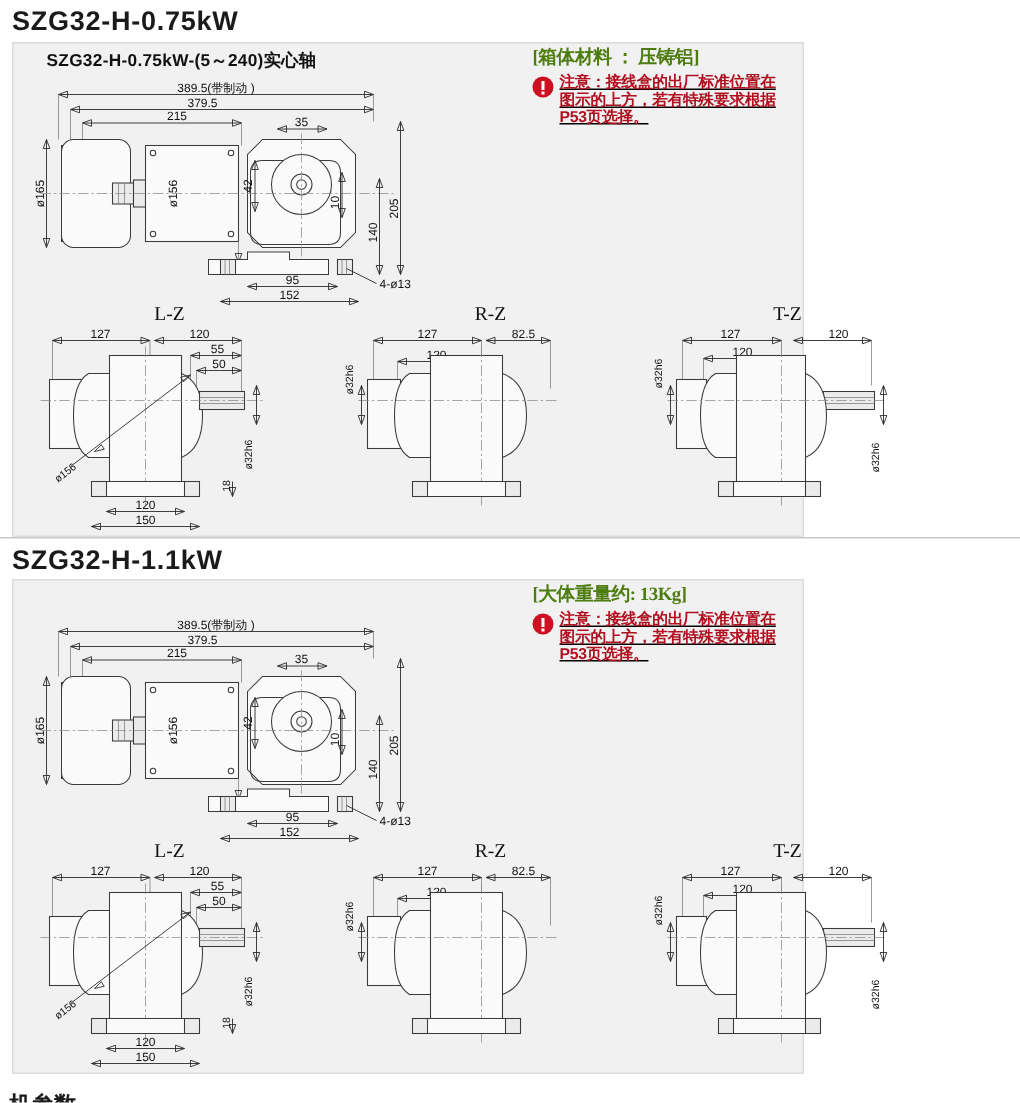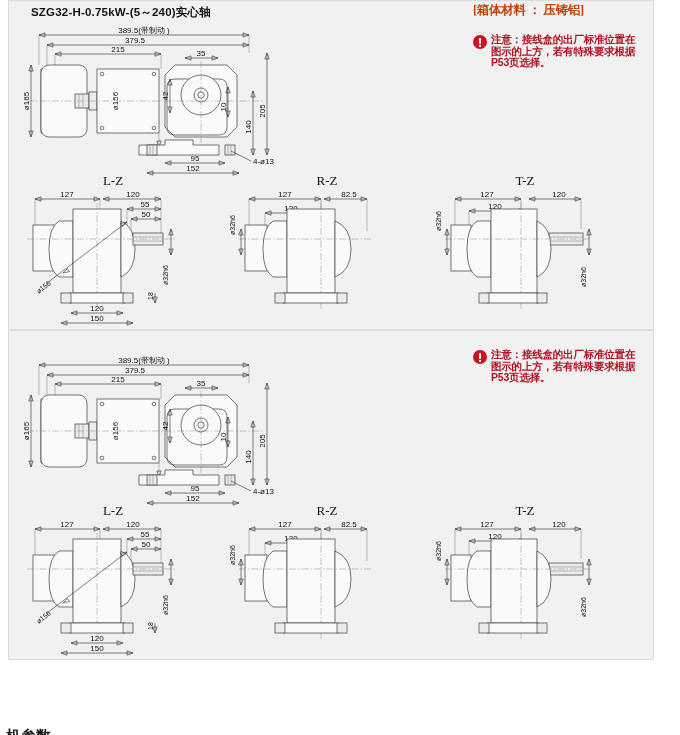--- a/index.html
+++ b/index.html
@@ -12,37 +12,37 @@
     position:relative;
   }
   .section { position:relative; width:680px; }
   .sec-title {
     font-size:18px; font-weight:700; color:#1a1a1a;
     letter-spacing:0.5px; padding:3px 0 3px 8px;
     background:#ffffff; height:28px; line-height:22px;
   }
   .sec-title.topline { border-top:1px solid #c8c8c8; }
   .panel {
-    position:relative; margin-left:8px; width:646px;
+    position:relative; margin-left:8px; width:528px;
     background:#f1f1f1; border:1px solid #dcdcdc;
   }
   .panel-title {
     position:absolute; left:22px; top:4px;
     font-size:11.5px; font-weight:700; color:#111;
     letter-spacing:0.2px; white-space:nowrap;
   }
   .notes {
     position:absolute; right:12px; top:2px; width:168px;
   }
   .notes-line {
-    font-size:12.5px; color:#c2410c; font-weight:700;
+    font-size:12.5px; color:#4d7c0f; font-weight:700;
     letter-spacing:-0.3px; white-space:nowrap; line-height:15px;
     font-family:"Liberation Serif", serif;
   }
-  .note-body { display:flex; margin-top:16px; gap:4px; }
+  .note-body { display:flex; margin-top:4px; gap:4px;text-decoration:underline; }
   .warn-icon {
     flex:0 0 auto; width:14px; height:14px; border-radius:50%;
     background:#cc1122; position:relative; margin-top:1px;
   }
   .warn-icon::before {
     content:""; position:absolute; left:6px; top:2.5px;
     width:2px; height:6px; background:#fff;
   }
   .warn-icon::after {
     content:""; position:absolute; left:6px; top:10px;
@@ -66,20 +66,21 @@
   .bottom-cut {
     position:absolute; left:6px; bottom:-4px;
     font-size:15px; font-weight:700; color:#1a1a1a;
     overflow:hidden; height:12px;
   }
 </style>
 </head>
 <body>
 
 <div class="section">
+  <div class="sec-title">SZG32-H-0.75kW</div>
 
   <div class="panel" style="height:330px;">
     <div class="panel-title">SZG32-H-0.75kW-(5～240)实心轴</div>
 
     <div class="notes">
       <div class="notes-line">[箱体材料 ：  压铸铝]</div>
       <div class="note-body">
         <span class="warn-icon"></span>
         <span class="note-text">注意：接线盒的出厂标准位置在图示的上方，若有特殊要求根据P53页选择。</span>
       </div>
@@ -346,24 +347,26 @@
       <text class="dimsm" x="157" y="108" text-anchor="middle" transform="rotate(-90 157 108)">ø32h6</text>
 
       <path class="ln fillw" d="M58,124 h52 v10 h-52 z"></path>
       <rect class="ln fillg" x="50" y="124" width="10" height="10"></rect>
       <rect class="ln fillg" x="108" y="124" width="10" height="10"></rect>
     </svg>
   </div>
 </div>
 
 <div class="section">
+  <div class="sec-title topline">SZG32-H-1.1kW</div>
 
   <div class="panel" style="height:330px;">
 
     <div class="notes">
+      <div class="notes-line">[大体重量约:  13Kg]</div>
       <div class="note-body">
         <span class="warn-icon"></span>
         <span class="note-text">注意：接线盒的出厂标准位置在图示的上方，若有特殊要求根据P53页选择。</span>
       </div>
     </div>
 
     <svg width="430" height="160" viewBox="0 0 430 160" style="position:absolute;left:4px;top:20px;">
       <line class="dl" x1="26" y1="14" x2="236" y2="14"></line>
       <path class="dl" d="M26,14 l6,-2.2 v4.4 z" fill="#2a2a2a"></path>
       <path class="dl" d="M236,14 l-6,-2.2 v4.4 z" fill="#2a2a2a"></path>

